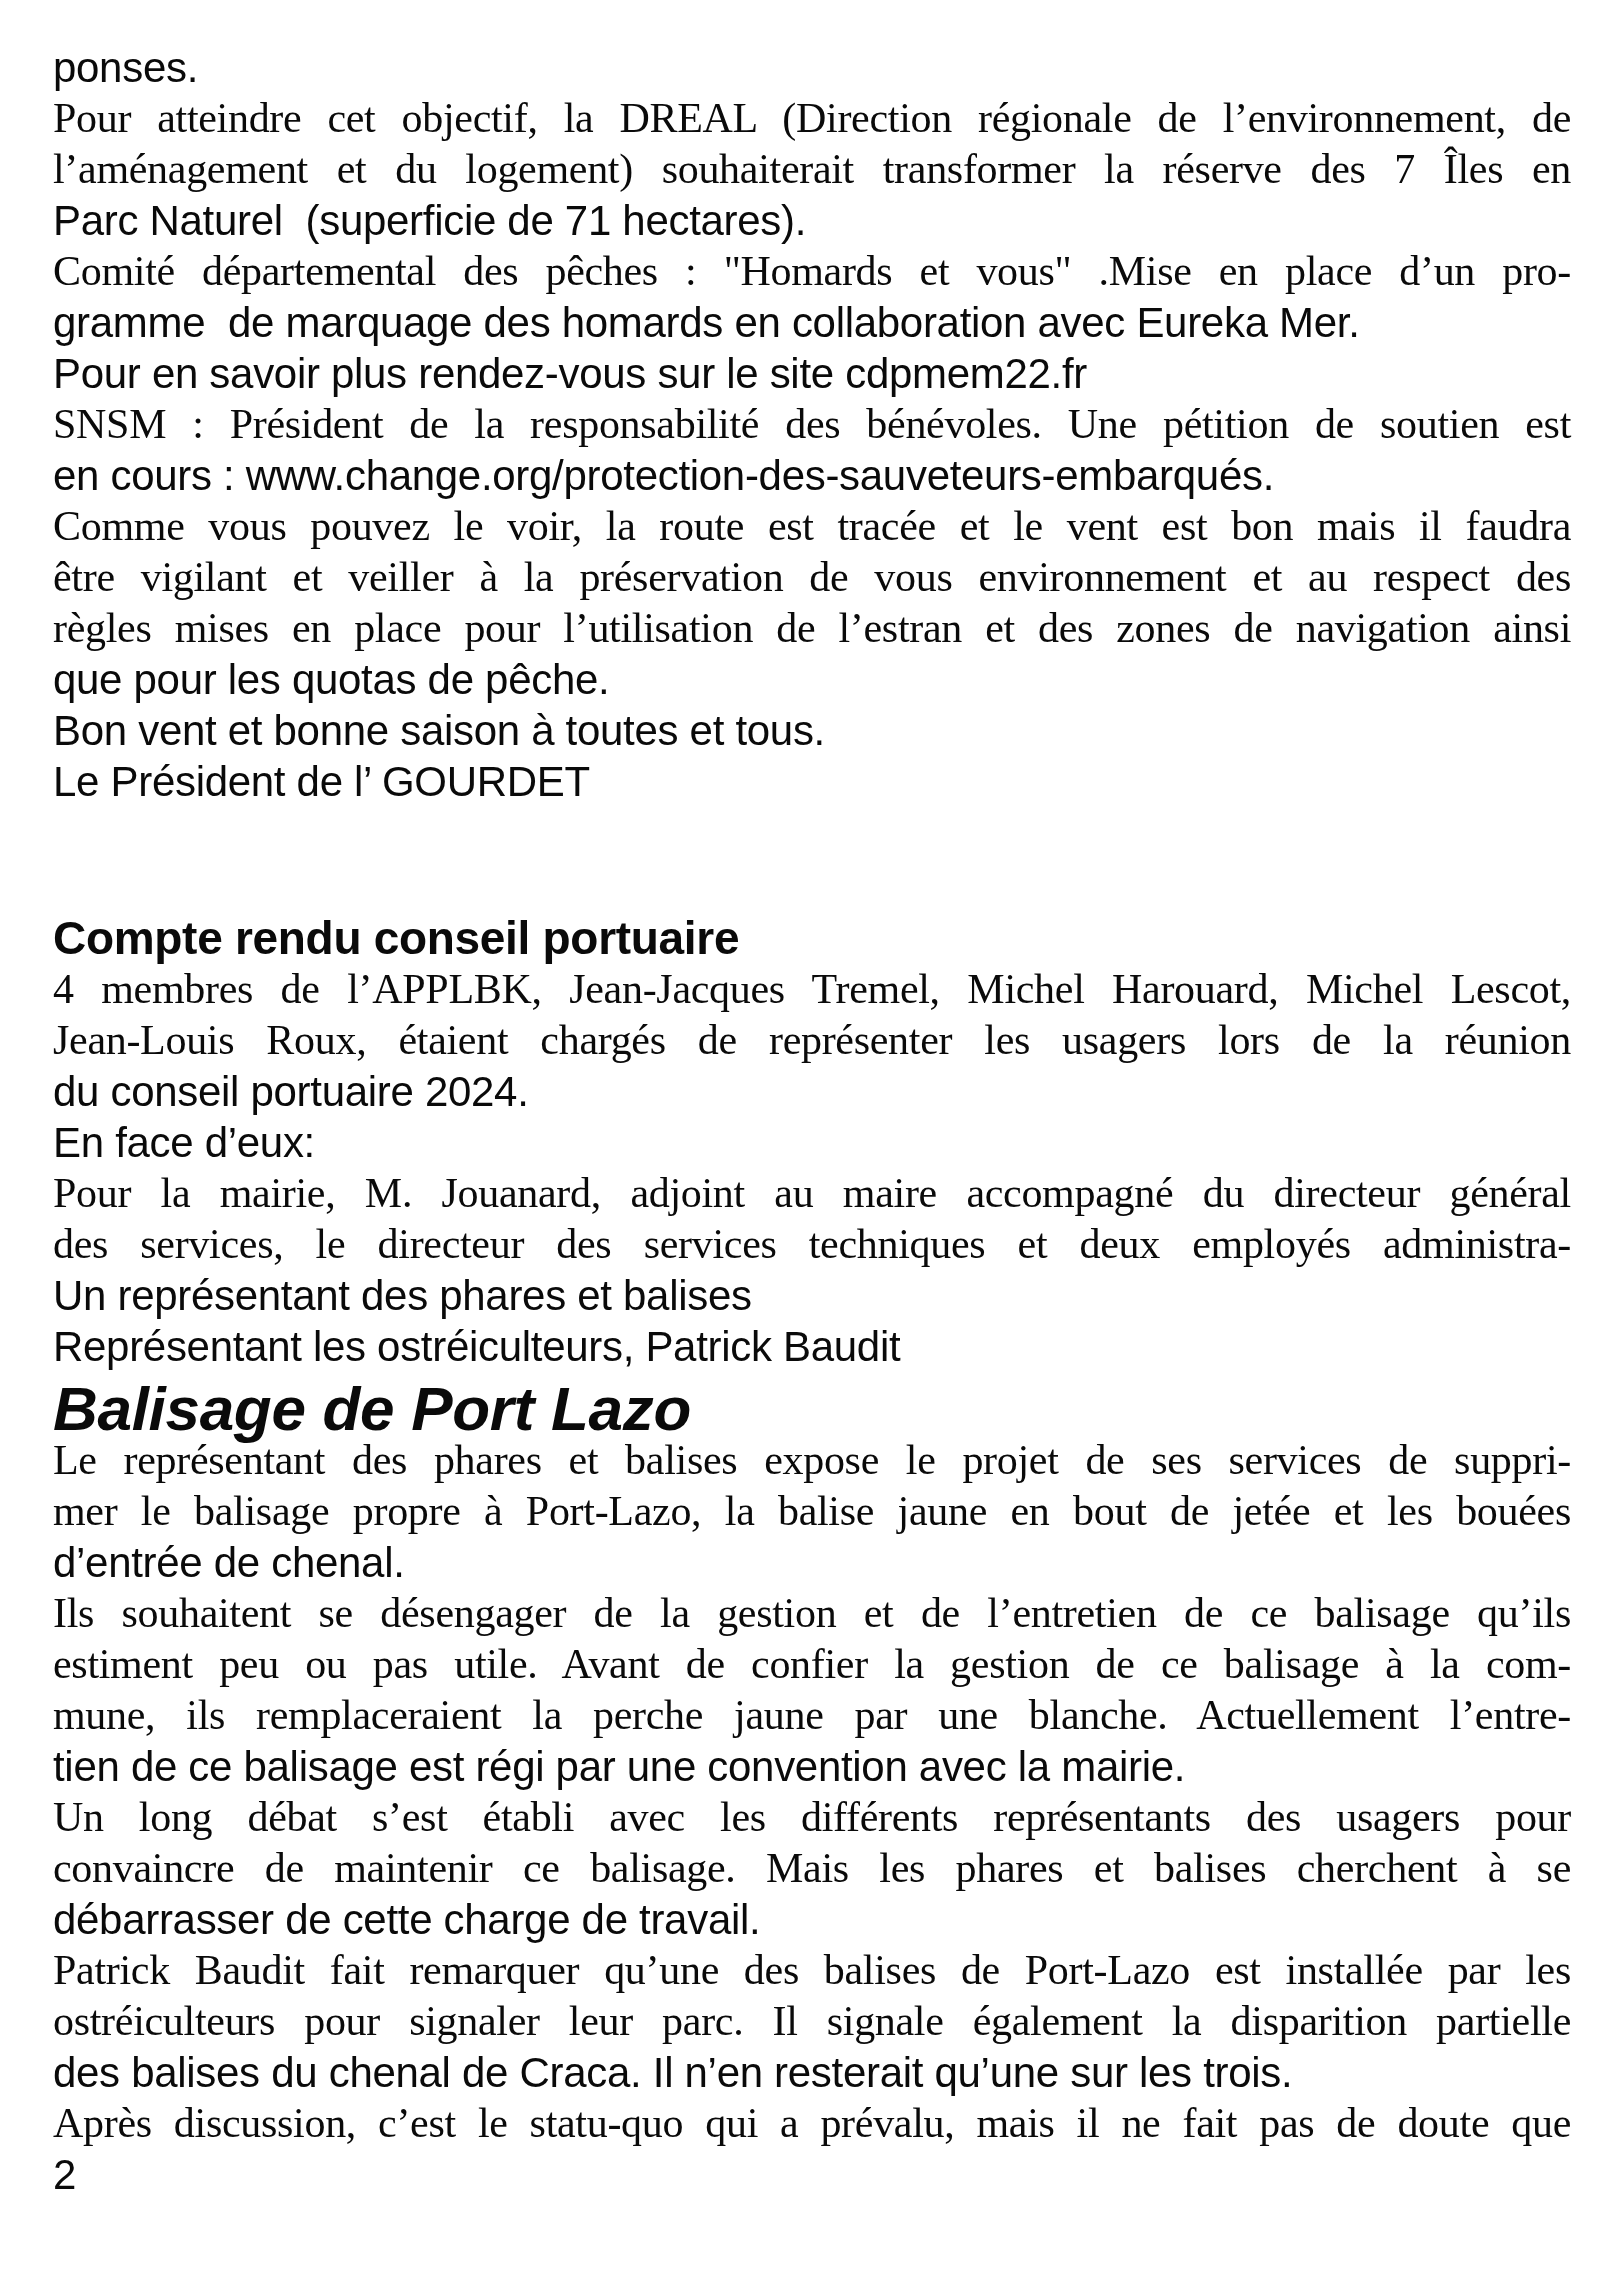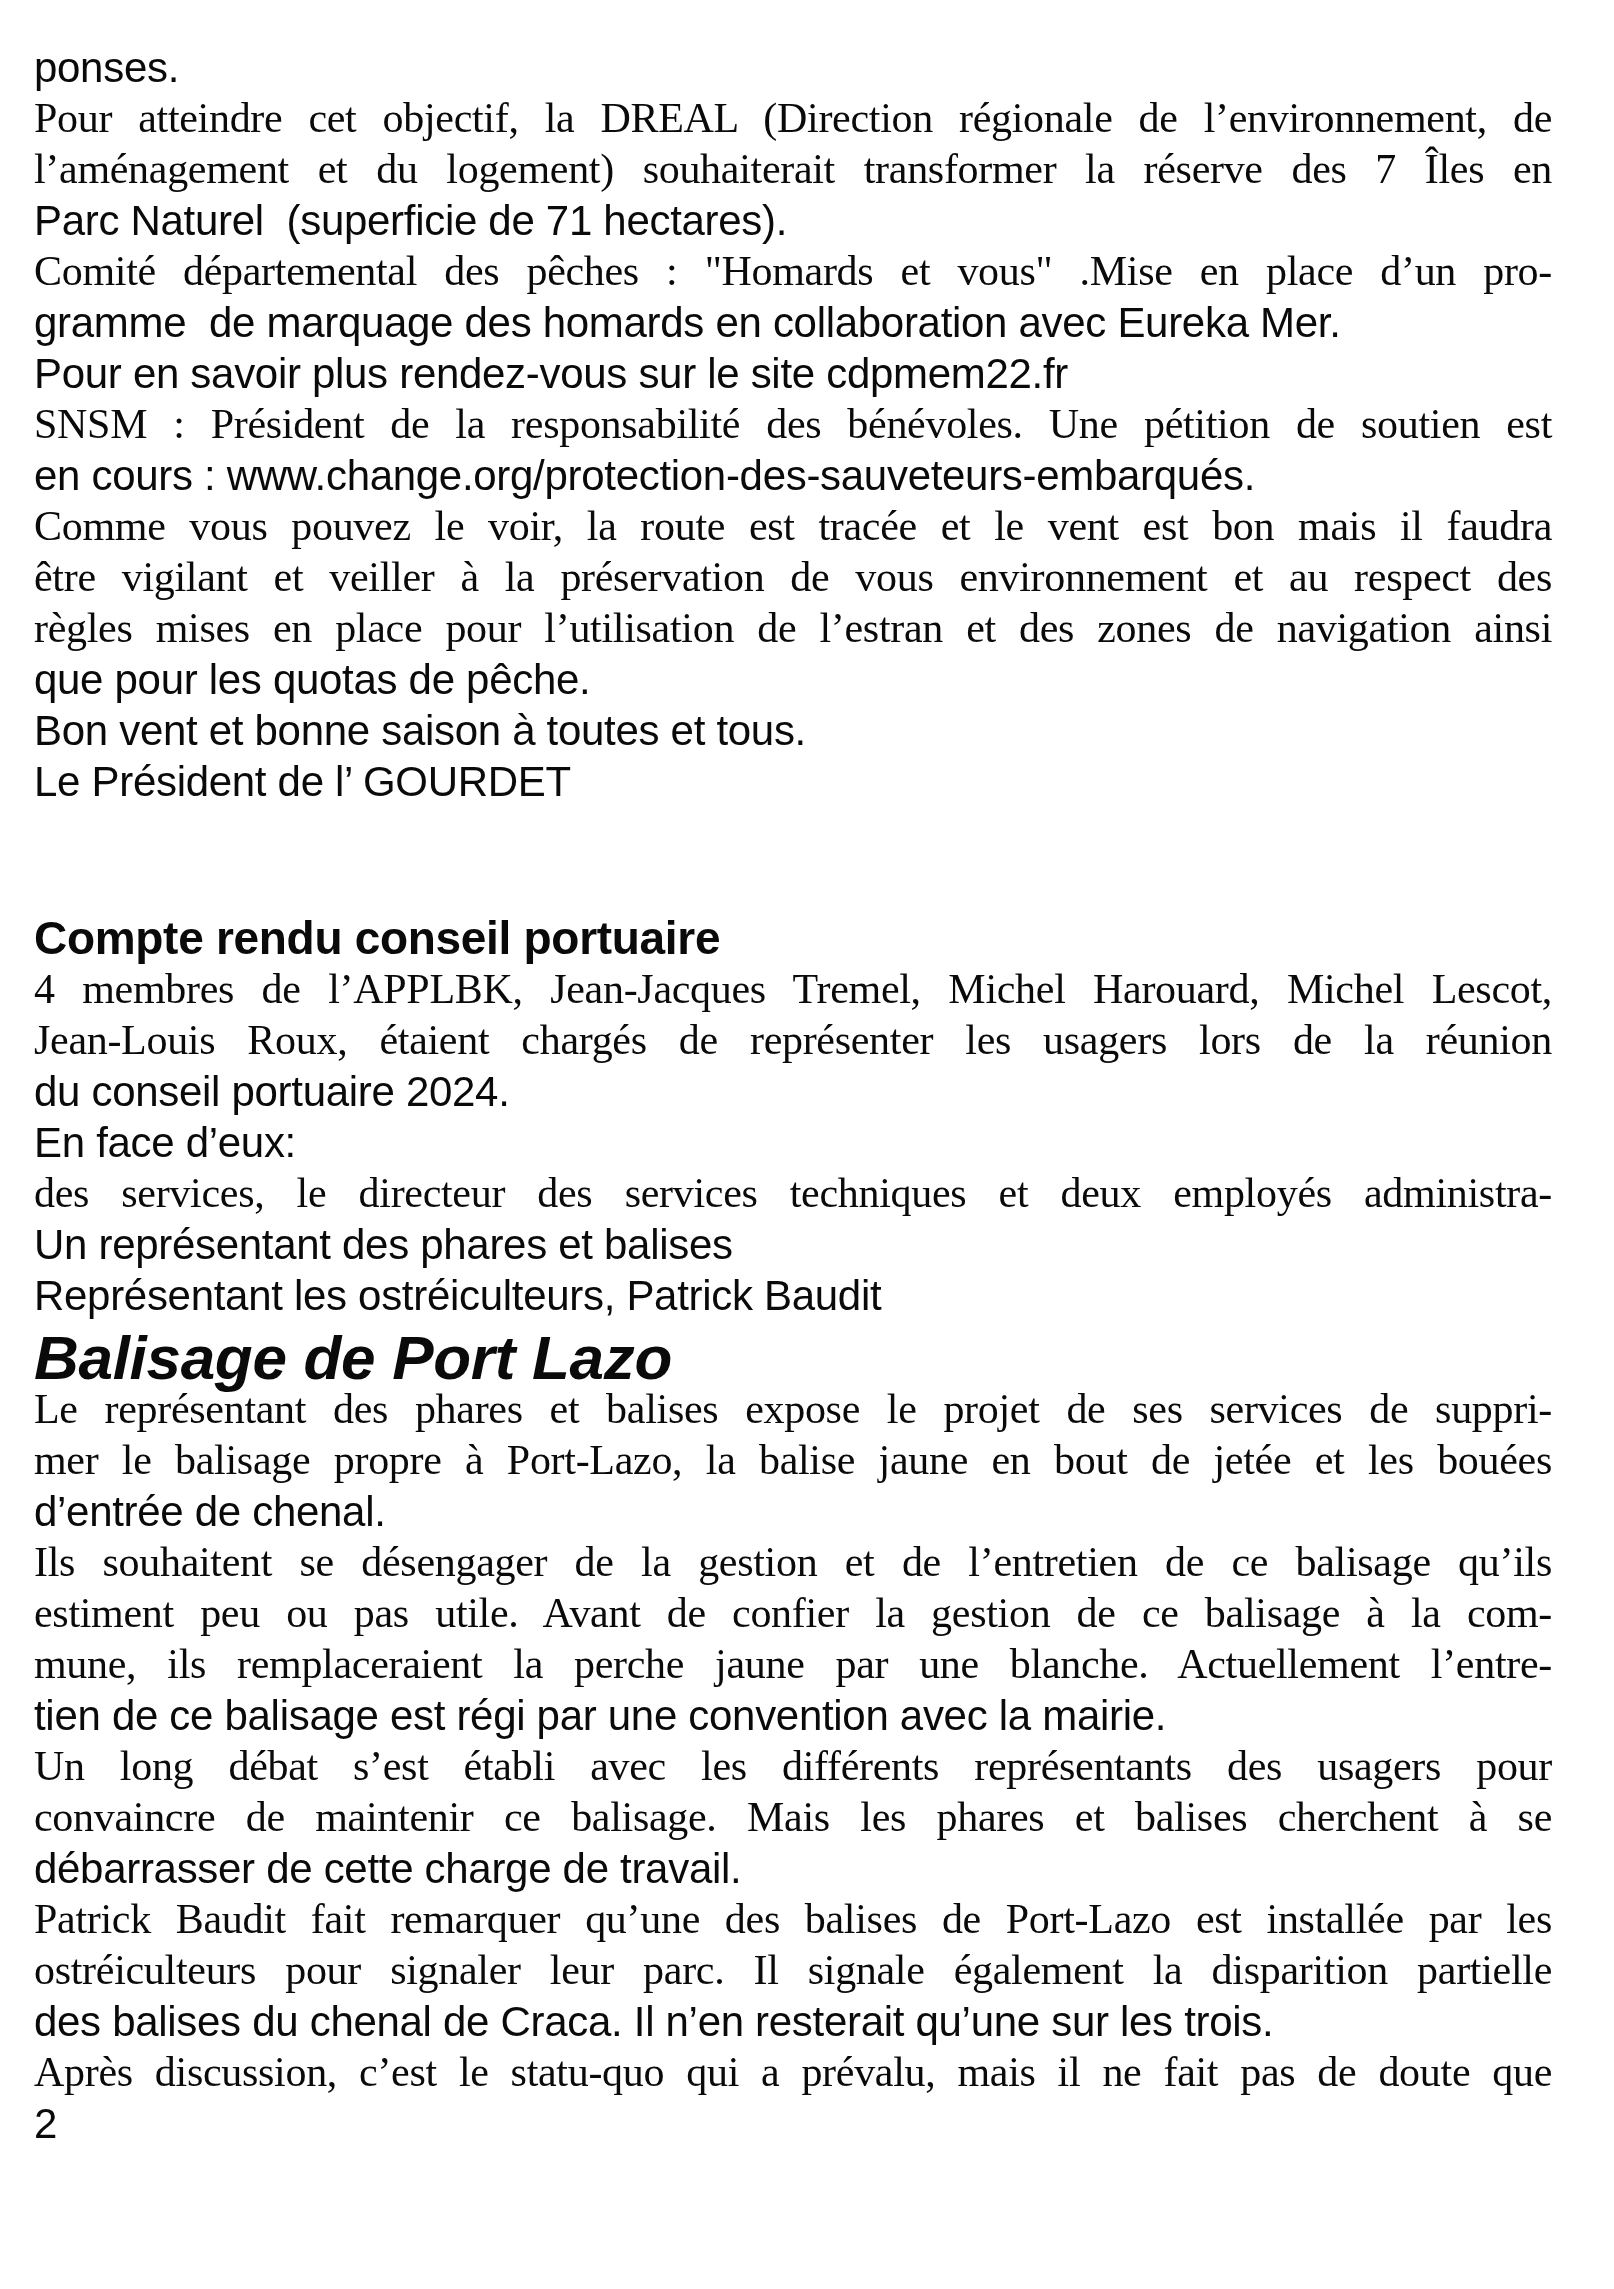--- a/index.html
+++ b/index.html
@@ -11,21 +11,21 @@
     position: relative;
     width: 1614px;
     height: 2290px;
     background: #ffffff;
     overflow: hidden;
     font-family: "Liberation Sans", "DejaVu Sans", sans-serif;
     color: #0a0a0a;
   }
   .content {
     position: absolute;
-    left: 34px;
+    left: 53px;
     top: 42px;
     width: 1518px;
   }
   .line {
     font-size: 42px;
     line-height: 51px;
     white-space: pre-wrap;
     letter-spacing: -0.3px;
   }
   .line.justify {
@@ -70,20 +70,21 @@
       <div class="line body justify">être vigilant et veiller à la préservation de vous environnement et au respect des</div>
       <div class="line body justify">règles mises en place pour l’utilisation de l’estran et des zones de navigation ainsi</div>
       <div class="line body">que pour les quotas de pêche.</div>
       <div class="line body">Bon vent et bonne saison à toutes et tous.</div>
       <div class="line body">Le Président de l’ GOURDET</div>
       <div class="line heading">Compte rendu conseil portuaire</div>
       <div class="line body justify">4 membres de l’APPLBK, Jean-Jacques Tremel, Michel Harouard, Michel Lescot,</div>
       <div class="line body justify">Jean-Louis Roux, étaient chargés de représenter les usagers lors de la réunion</div>
       <div class="line body">du conseil portuaire 2024.</div>
       <div class="line body">En face d’eux:</div>
+      <div class="line body justify">Pour la mairie, M. Jouanard, adjoint au maire accompagné du directeur général</div>
       <div class="line body justify">des services, le directeur des services techniques et deux employés administra-</div>
       <div class="line body">Un représentant des phares et balises</div>
       <div class="line body">Représentant les ostréiculteurs, Patrick Baudit</div>
       <div class="line subheading">Balisage de Port Lazo</div>
       <div class="line body justify">Le représentant des phares et balises expose le projet de ses services de suppri-</div>
       <div class="line body justify">mer le balisage propre à Port-Lazo, la balise jaune en bout de jetée et les bouées</div>
       <div class="line body">d’entrée de chenal.</div>
       <div class="line body justify">Ils souhaitent se désengager de la gestion et de l’entretien de ce balisage qu’ils</div>
       <div class="line body justify">estiment peu ou pas utile. Avant de confier la gestion de ce balisage à la com-</div>
       <div class="line body justify">mune, ils remplaceraient la perche jaune par une blanche. Actuellement l’entre-</div>

